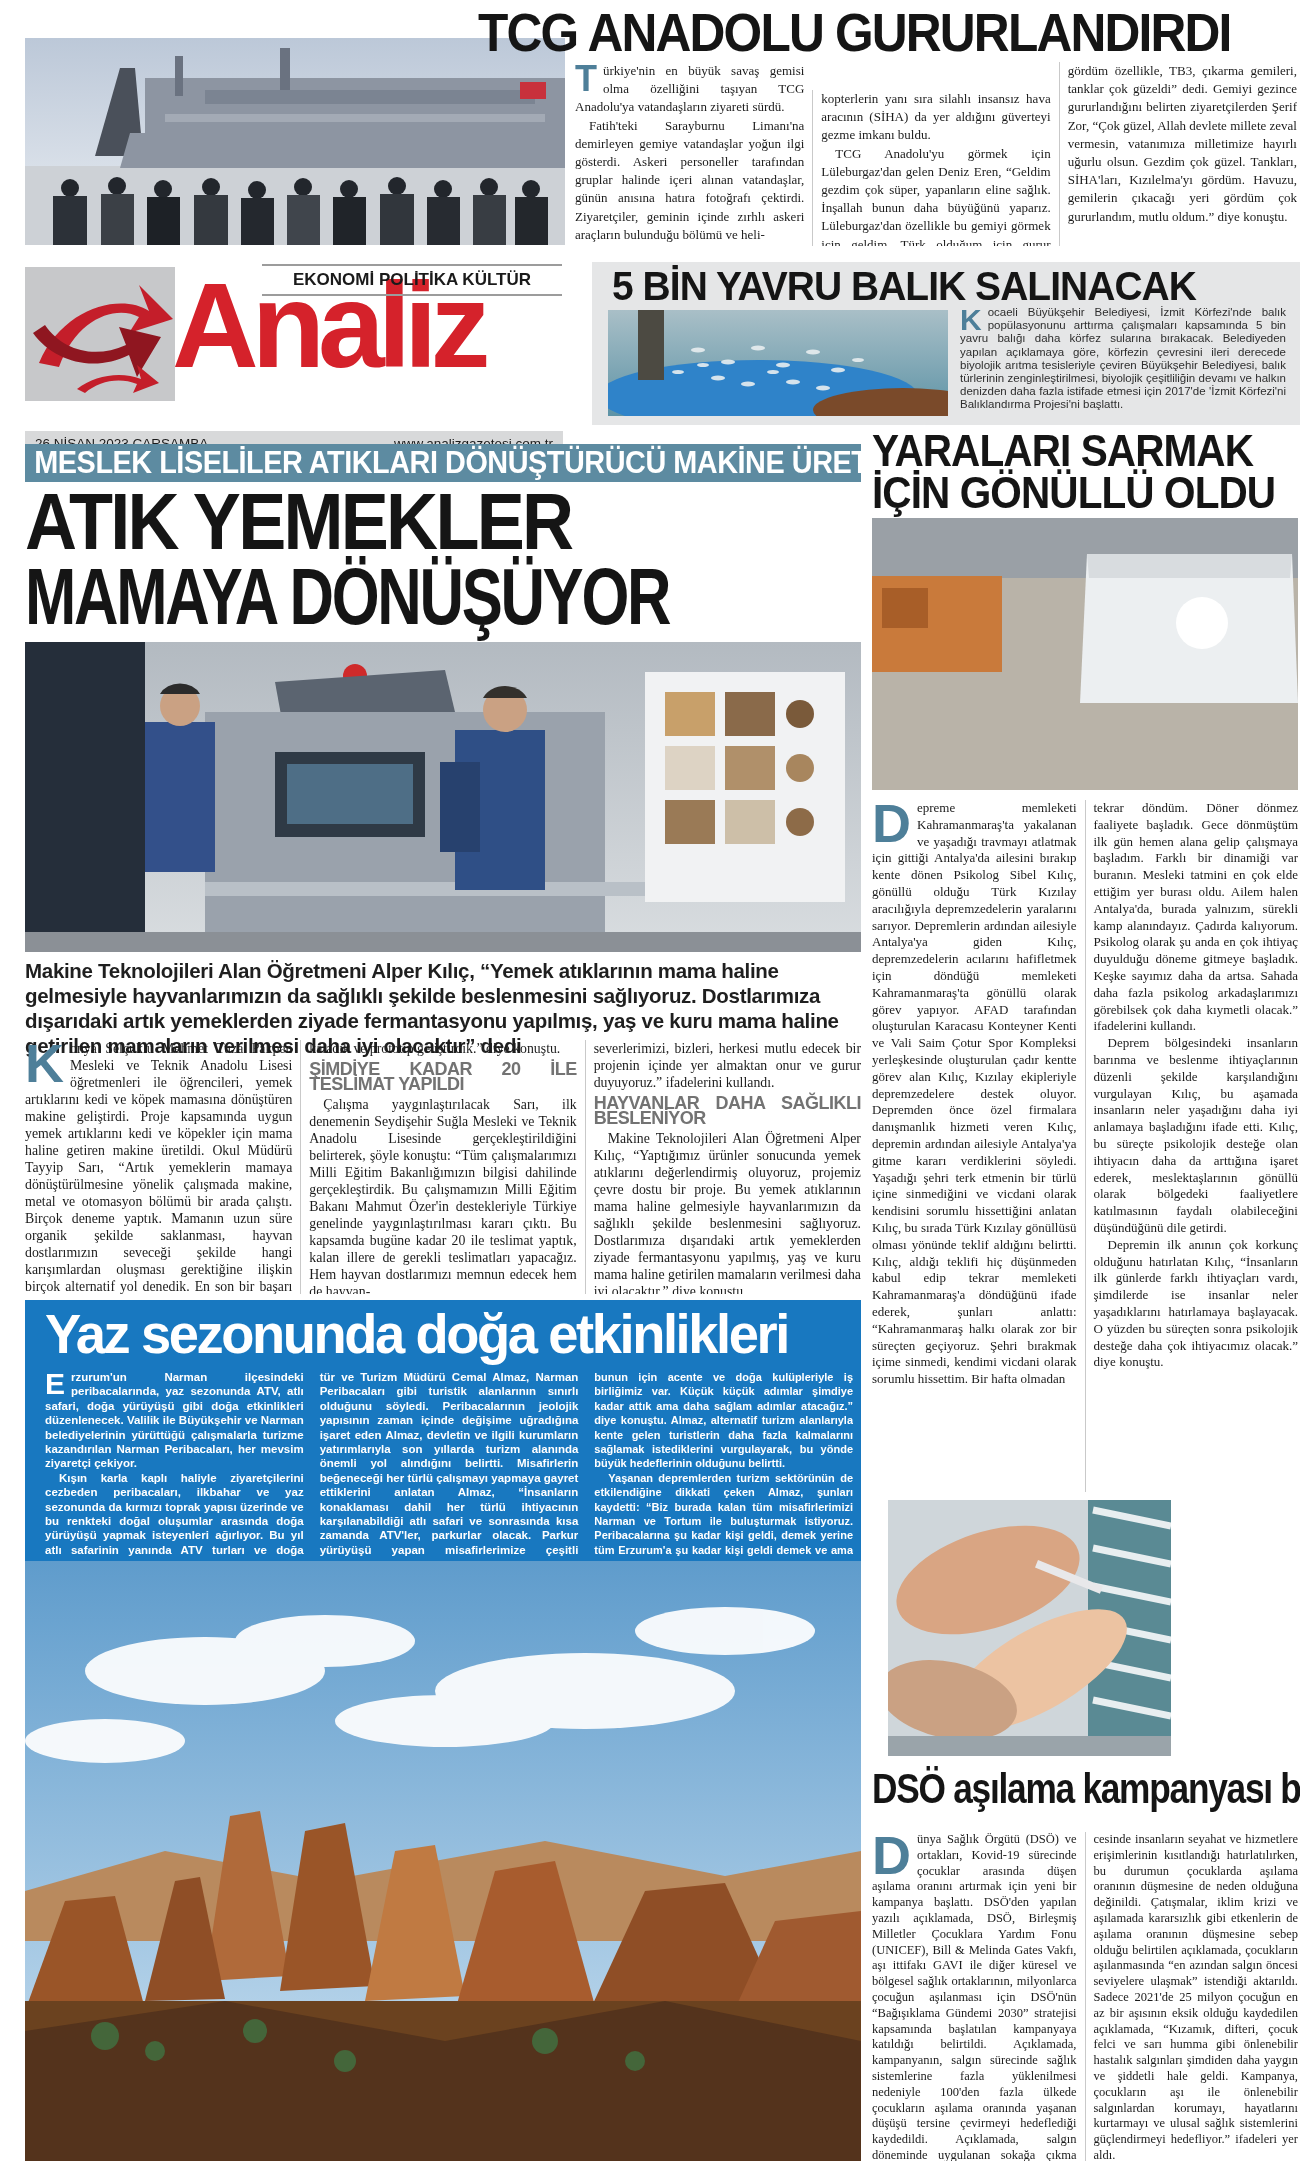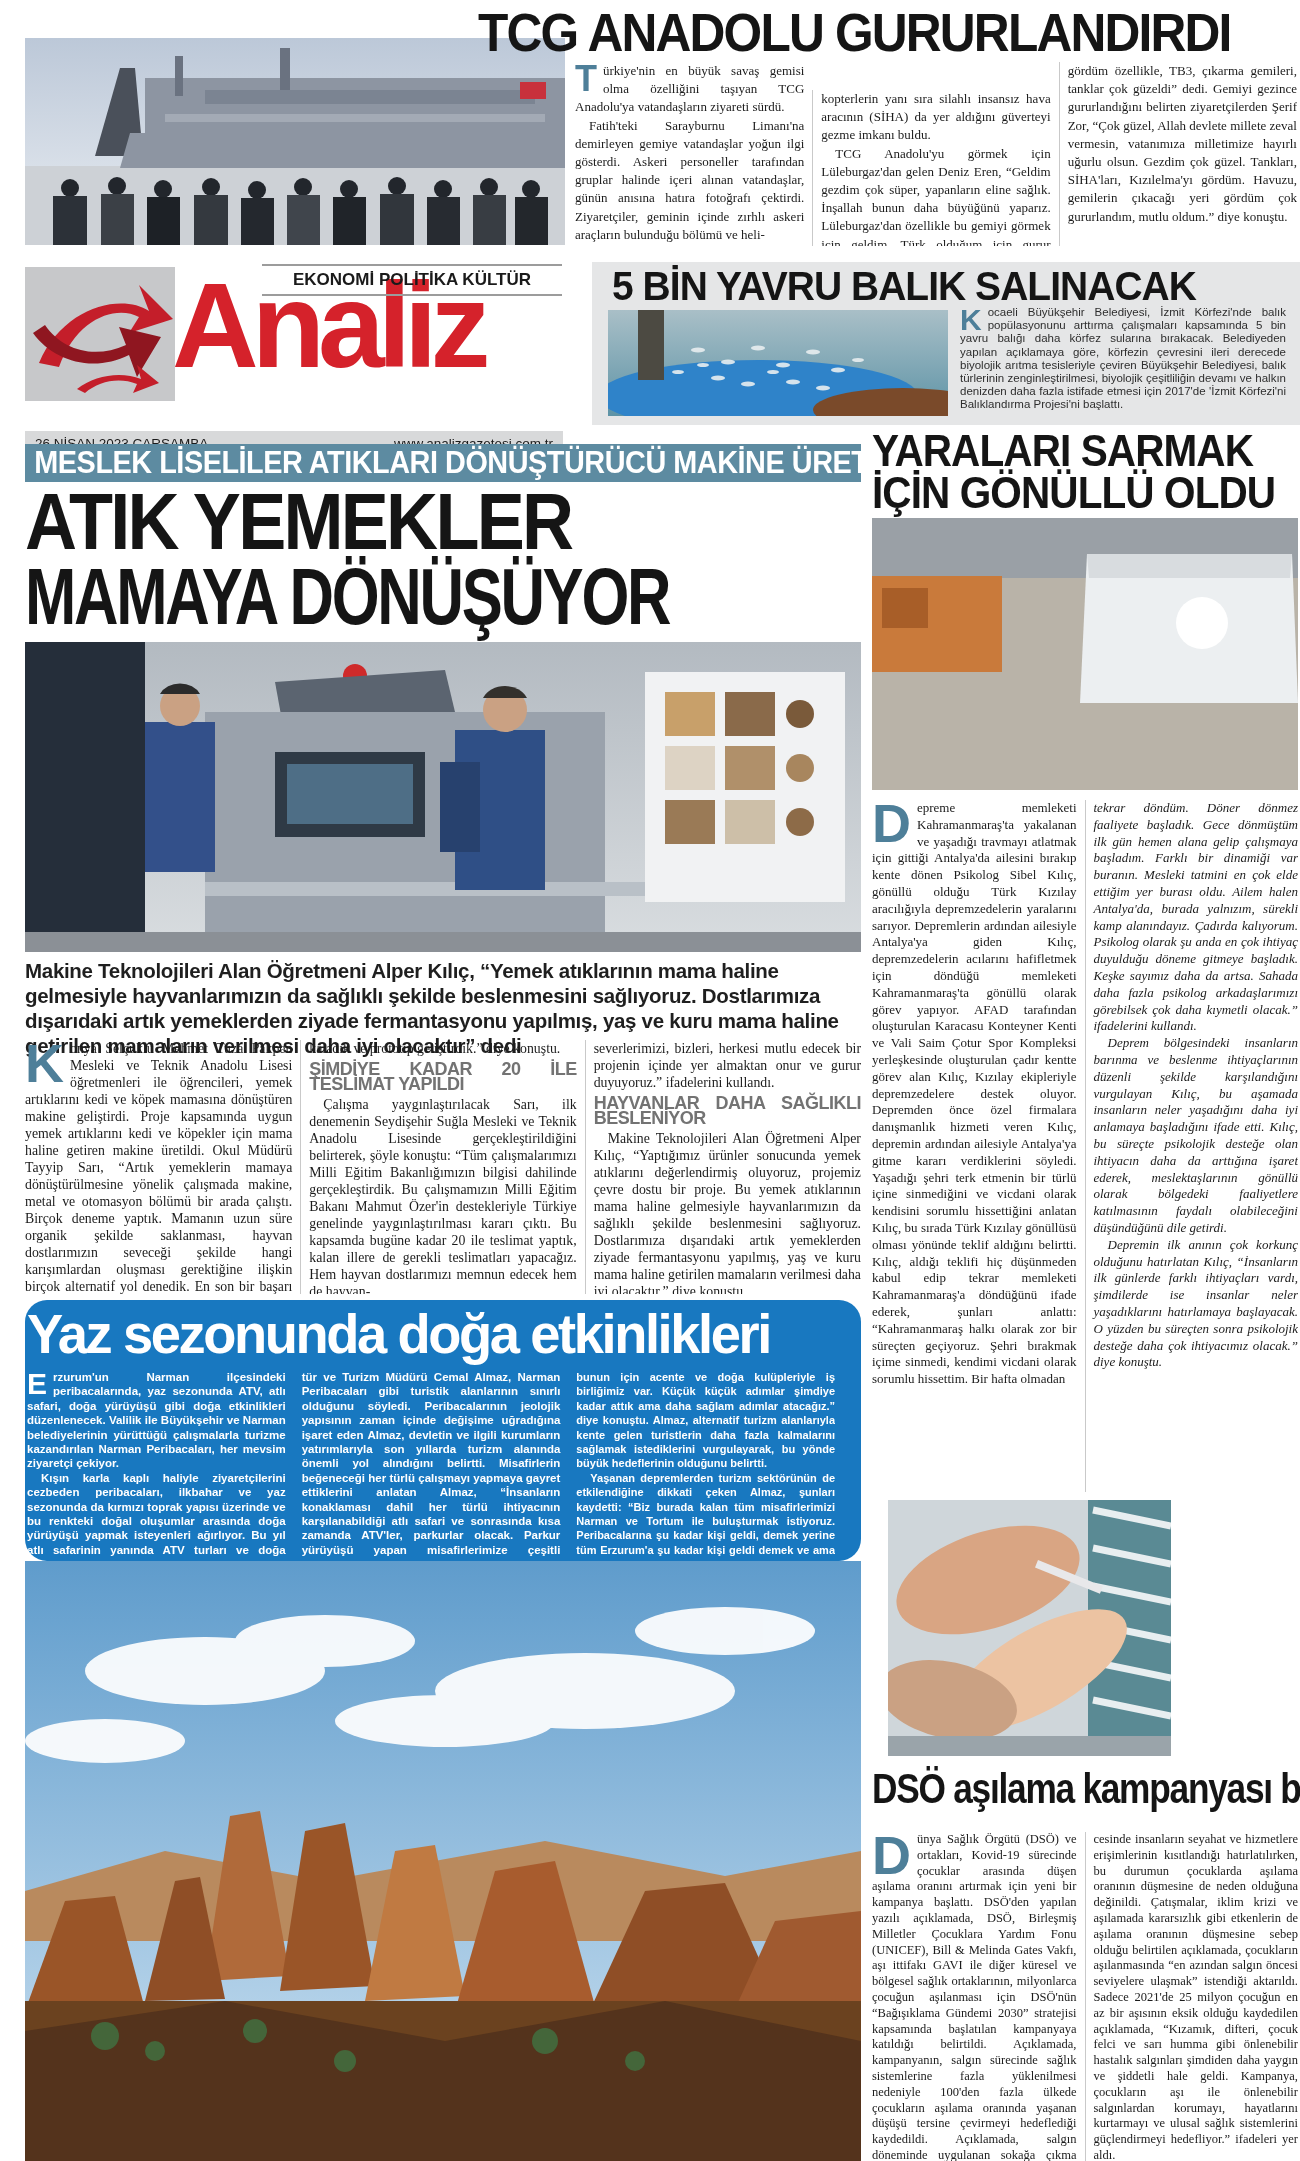--- a/index.html
+++ b/index.html
@@ -210,21 +210,21 @@
       <div class="subhead">ŞİMDİYE KADAR 20 İLE TESLİMAT YAPILDI</div>
       <p style="text-indent:14px;">Çalışma yaygınlaştırılacak Sarı, ilk denemenin Seydişehir Suğla Mesleki ve Teknik Anadolu Lisesinde gerçekleştirildiğini belirterek, şöyle konuştu: “Tüm çalışmalarımızı Milli Eğitim Bakanlığımızın bilgisi dahilinde gerçekleştirdik. Bu çalışmamızın Milli Eğitim Bakanı Mahmut Özer'in destekleriyle Türkiye genelinde yaygınlaştırılması kararı çıktı. Bu kapsamda bugüne kadar 20 ile teslimat yaptık, kalan illere de gerekli teslimatları yapacağız. Hem hayvan dostlarımızı memnun edecek hem de hayvan-</p>
     </div>
     <div class="col serif" style="font-size:13.8px;line-height:17px;">
       <p>severlerimizi, bizleri, herkesi mutlu edecek bir projenin içinde yer almaktan onur ve gurur duyuyoruz.” ifadelerini kullandı.</p>
       <div class="subhead">HAYVANLAR DAHA SAĞLIKLI BESLENİYOR</div>
       <p style="text-indent:14px;">Makine Teknolojileri Alan Öğretmeni Alper Kılıç, “Yaptığımız ürünler sonucunda yemek atıklarını değerlendirmiş oluyoruz, projemiz çevre dostu bir proje. Bu yemek atıklarının mama haline gelmesiyle hayvanlarımızın da sağlıklı şekilde beslenmesini sağlıyoruz. Dostlarımıza dışarıdaki artık yemeklerden ziyade fermantasyonu yapılmış, yaş ve kuru mama haline getirilen mamaların verilmesi daha iyi olacaktır.” diye konuştu.</p>
     </div>
   </div>
 
-  <div class="abs" style="left:25px;top:1300px;width:836px;height:261px;background:#1878c0;box-sizing:border-box;padding:4px 2px;border-radius:22px;">
+  <div class="abs" style="left:25px;top:1300px;width:836px;height:261px;background:#1878c0;box-sizing:border-box;padding:4px 20px;">
     <div class="cond white" style="font-size:56px;line-height:60px;letter-spacing:-2.5px;transform:scaleX(0.97);color:#fff;">Yaz sezonunda doğa etkinlikleri</div>
     <div class="cols" style="width:808px;height:188px;margin-top:6px;">
       <div class="col" style="border:none;font-size:11.5px;line-height:14.4px;font-weight:bold;color:#fff;text-align:justify;">
         <p><span class="dropcap dc-sm" style="color:#fff;">E</span><span>rzurum'un Narman ilçesindeki peribacalarında, yaz sezonunda ATV, atlı safari, doğa yürüyüşü gibi doğa etkinlikleri düzenlenecek. Valilik ile Büyükşehir ve Narman belediyelerinin yürüttüğü çalışmalarla turizme kazandırılan Narman Peribacaları, her mevsim ziyaretçi çekiyor.</span></p>
         <p>Kışın karla kaplı haliyle ziyaretçilerini cezbeden peribacaları, ilkbahar ve yaz sezonunda da kırmızı toprak yapısı üzerinde ve bu renkteki doğal oluşumlar arasında doğa yürüyüşü yapmak isteyenleri ağırlıyor. Bu yıl atlı safarinin yanında ATV turları ve doğa yürüyüşlerinin de düzenleneceği bölge, doğayla baş başa vakit geçirmek isteyen misafirleri bekliyor. İl Kül-</p>
       </div>
       <div class="col" style="border:none;font-size:11.5px;line-height:14.4px;font-weight:bold;color:#fff;text-align:justify;">
         <p>tür ve Turizm Müdürü Cemal Almaz, Narman Peribacaları gibi turistik alanlarının sınırlı olduğunu söyledi. Peribacalarının jeolojik yapısının zaman içinde değişime uğradığına işaret eden Almaz, devletin ve ilgili kurumların yatırımlarıyla son yıllarda turizm alanında önemli yol alındığını belirtti. Misafirlerin beğeneceği her türlü çalışmayı yapmaya gayret ettiklerini anlatan Almaz, “İnsanların konaklaması dahil her türlü ihtiyacının karşılanabildiği atlı safari ve sonrasında kısa zamanda ATV'ler, parkurlar olacak. Parkur yürüyüşü yapan misafirlerimize çeşitli alternatifler sunacağız. Buranın turizm lokasyonuna girmesini büyük ölçüde hallettik. Doğa etkinlikleri yapmaya başlayacağız,</p>
       </div>
       <div class="col" style="border:none;font-size:11px;line-height:14.4px;font-weight:bold;color:#fff;text-align:justify;">
@@ -301,21 +301,21 @@
         <rect x="171" y="222" width="28" height="40" fill="#26262c">
         <circle cx="385" cy="170" r="11" fill="#b98f73"><rect x="372" y="181" width="26" height="50" fill="#55606a">
       </rect></circle></rect></rect></circle></rect></rect></circle></rect></rect></circle></g>
     
   </rect></rect></path></div>
 
   <div class="abs cols" style="left:872px;top:800px;width:426px;height:692px;">
     <div class="col serif" style="font-size:13px;line-height:16.8px;">
       <p><span class="dropcap dc-lg">D</span><span>epreme memleketi Kahramanmaraş'ta yakalanan ve yaşadığı travmayı atlatmak için gittiği Antalya'da ailesini bırakıp kente dönen Psikolog Sibel Kılıç, gönüllü olduğu Türk Kızılay aracılığıyla depremzedelerin yaralarını sarıyor. Depremlerin ardından ailesiyle Antalya'ya giden Kılıç, depremzedelerin acılarını hafifletmek için döndüğü memleketi Kahramanmaraş'ta gönüllü olarak görev yapıyor. AFAD tarafından oluşturulan Karacasu Konteyner Kenti ve Vali Saim Çotur Spor Kompleksi yerleşkesinde oluşturulan çadır kentte görev alan Kılıç, Kızılay ekipleriyle depremzedelere destek oluyor. Depremden önce özel firmalara danışmanlık hizmeti veren Kılıç, depremin ardından ailesiyle Antalya'ya gitme kararı verdiklerini söyledi. Yaşadığı şehri terk etmenin bir türlü içine sinmediğini ve vicdani olarak kendisini sorumlu hissettiğini anlatan Kılıç, bu sırada Türk Kızılay gönüllüsü olması yönünde teklif aldığını belirtti. Kılıç, aldığı teklifi hiç düşünmeden kabul edip tekrar memleketi Kahramanmaraş'a döndüğünü ifade ederek, şunları anlattı: “Kahramanmaraş halkı olarak zor bir süreçten geçiyoruz. Şehri bırakmak içime sinmedi, kendimi vicdani olarak sorumlu hissettim. Bir hafta olmadan</span></p>
     </div>
-    <div class="col serif" style="font-size:13px;line-height:16.8px;font-style:italic;">
+    <div class="col serif" style="font-size:13px;line-height:16.8px;">
       <p>tekrar döndüm. Döner dönmez faaliyete başladık. Gece dönmüştüm ilk gün hemen alana gelip çalışmaya başladım. Farklı bir dinamiği var buranın. Mesleki tatmini en çok elde ettiğim yer burası oldu. Ailem halen Antalya'da, burada yalnızım, sürekli kamp alanındayız. Çadırda kalıyorum. Psikolog olarak şu anda en çok ihtiyaç duyulduğu döneme gitmeye başladık. Keşke sayımız daha da artsa. Sahada daha fazla psikolog arkadaşlarımızı görebilsek çok daha kıymetli olacak.” ifadelerini kullandı.</p>
       <p>Deprem bölgesindeki insanların barınma ve beslenme ihtiyaçlarının düzenli şekilde karşılandığını vurgulayan Kılıç, bu aşamada insanların neler yaşadığını daha iyi anlamaya başladığını ifade etti. Kılıç, bu süreçte psikolojik desteğe olan ihtiyacın daha da arttığına işaret ederek, meslektaşlarının gönüllü olarak bölgedeki faaliyetlere katılmasının faydalı olabileceğini düşündüğünü dile getirdi.</p>
       <p>Depremin ilk anının çok korkunç olduğunu hatırlatan Kılıç, “İnsanların ilk günlerde farklı ihtiyaçları vardı, şimdilerde ise insanlar neler yaşadıklarını hatırlamaya başlayacak. O yüzden bu süreçten sonra psikolojik desteğe daha çok ihtiyacımız olacak.” diye konuştu.</p>
     </div>
   </div>
 
   <div class="photo" style="left:888px;top:1500px;width:283px;height:256px;">
     <svg width="283" height="256" viewBox="0 0 283 256" xmlns="http://www.w3.org/2000/svg">
       <rect width="283" height="256" fill="#cfd6da"></rect>
       <rect x="200" y="0" width="83" height="256" fill="#5a8a94"></rect>

